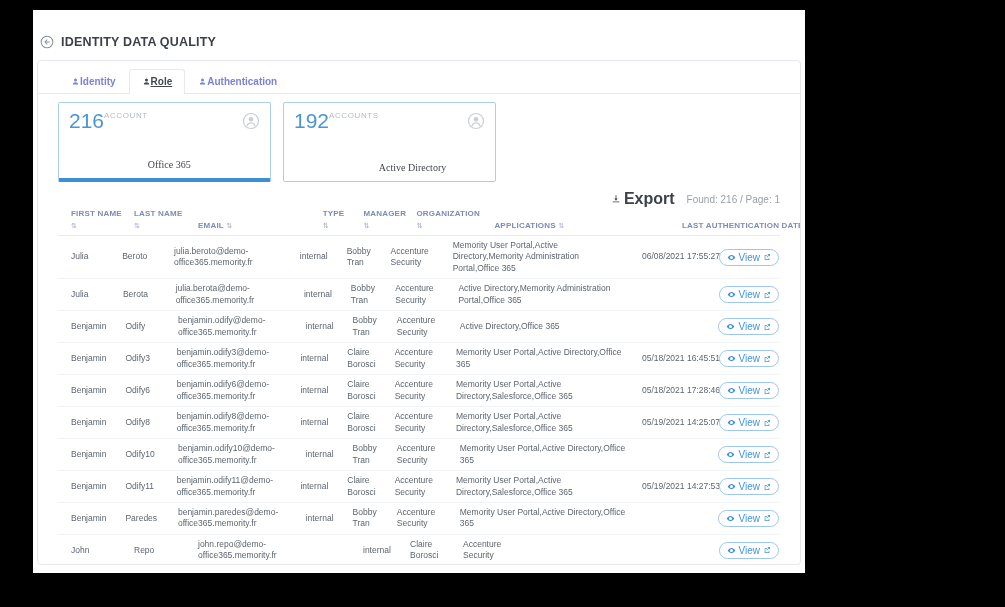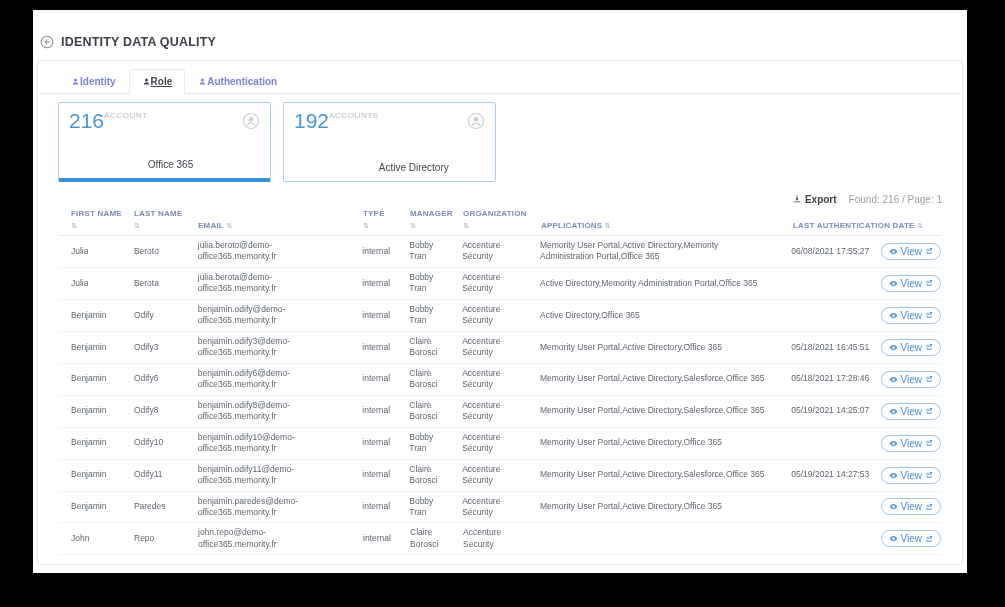--- a/index.html
+++ b/index.html
@@ -1,19 +1,19 @@
 <!DOCTYPE html>
 <html><head>
 <meta charset="utf-8">
 <style>
   * { box-sizing: border-box; margin: 0; padding: 0; }
   html,body { background:#000; }
   body { font-family:"Liberation Sans", sans-serif; }
   .stage { position:relative; width:1005px; height:607px; background:#000; overflow:hidden; }
-  .page  { position:absolute; left:33px; top:10px; width:934px; height:563px; background:#fff; }
+  .page  { position:absolute; left:33px; top:10px; width:772px; height:563px; background:#fff; }
 
   
   .page-header { height:50px; display:flex; align-items:center; gap:7px; padding:14px 0 0 7px; }
   .back-ic { width:14px; height:14px; cursor:pointer; flex:0 0 auto; }
   .page-title { font-size:12.5px; font-weight:700; color:#3c4149; letter-spacing:.2px; }
 
   
   .panel { margin:0 4px; height:505px; border:1px solid #e4e8ee; border-radius:4px; background:#fff; overflow:hidden; }
 
   
@@ -27,26 +27,26 @@
 
   .content { padding:4px 20px 0; }
 
   
   .cards { display:flex; gap:12px; margin-top:4px; }
   .card { position:relative; width:213px; height:80px; border:1px solid #aacfec; border-radius:2px;
           padding:7px 10px 8px; display:flex; flex-direction:row; cursor:pointer; background:#fff; }
   .card.selected { border-bottom:4px solid #3d8fd4; }
   .card-count { font-size:21px; color:#4a96d4; line-height:1.05; }
   .card-label { font-size:8px; color:#b4bcc4; letter-spacing:.6px; margin-top:1px; }
-  .card-app   { font-size:10px; color:#42464d; margin-top:auto; }
+  .card-app   { font-size:10px; color:#42464d; margin-top:auto;font-family:Liberation Serif, serif; }
   .avatar-ic  { position:absolute; top:9px; right:10px; }
 
   
   .toolbar { display:flex; justify-content:flex-end; align-items:center; gap:12px; margin:8px 0 0; height:18px; }
-  .export-btn { display:flex; align-items:center; gap:3px; font-size:10px; font-weight:700; color:#3c4149;
+  .export-btn { display:flex; align-items:center; gap:3px; font-size:16px; font-weight:700; color:#3c4149;
                 background:none; border:none; cursor:pointer; font-family:inherit; }
   .found-text { font-size:10px; color:#9aa0a8; }
 
   
   .thead { display:flex; align-items:flex-end; border-bottom:1px solid #e8ebf0; padding-bottom:3px;
            color:#7e8bb4; font-size:8px; font-weight:700; letter-spacing:.2px; }
   .th { padding:0 6px 0 13px; line-height:1.5; }
   .th .lbl { white-space:nowrap; }
   .th .sort { font-family:"DejaVu Sans", sans-serif; font-size:7px; color:#a3aecb; cursor:pointer; font-weight:400; }
   .tr { display:flex; align-items:center; min-height:27px; border-bottom:1px solid #f1f3f6; }

